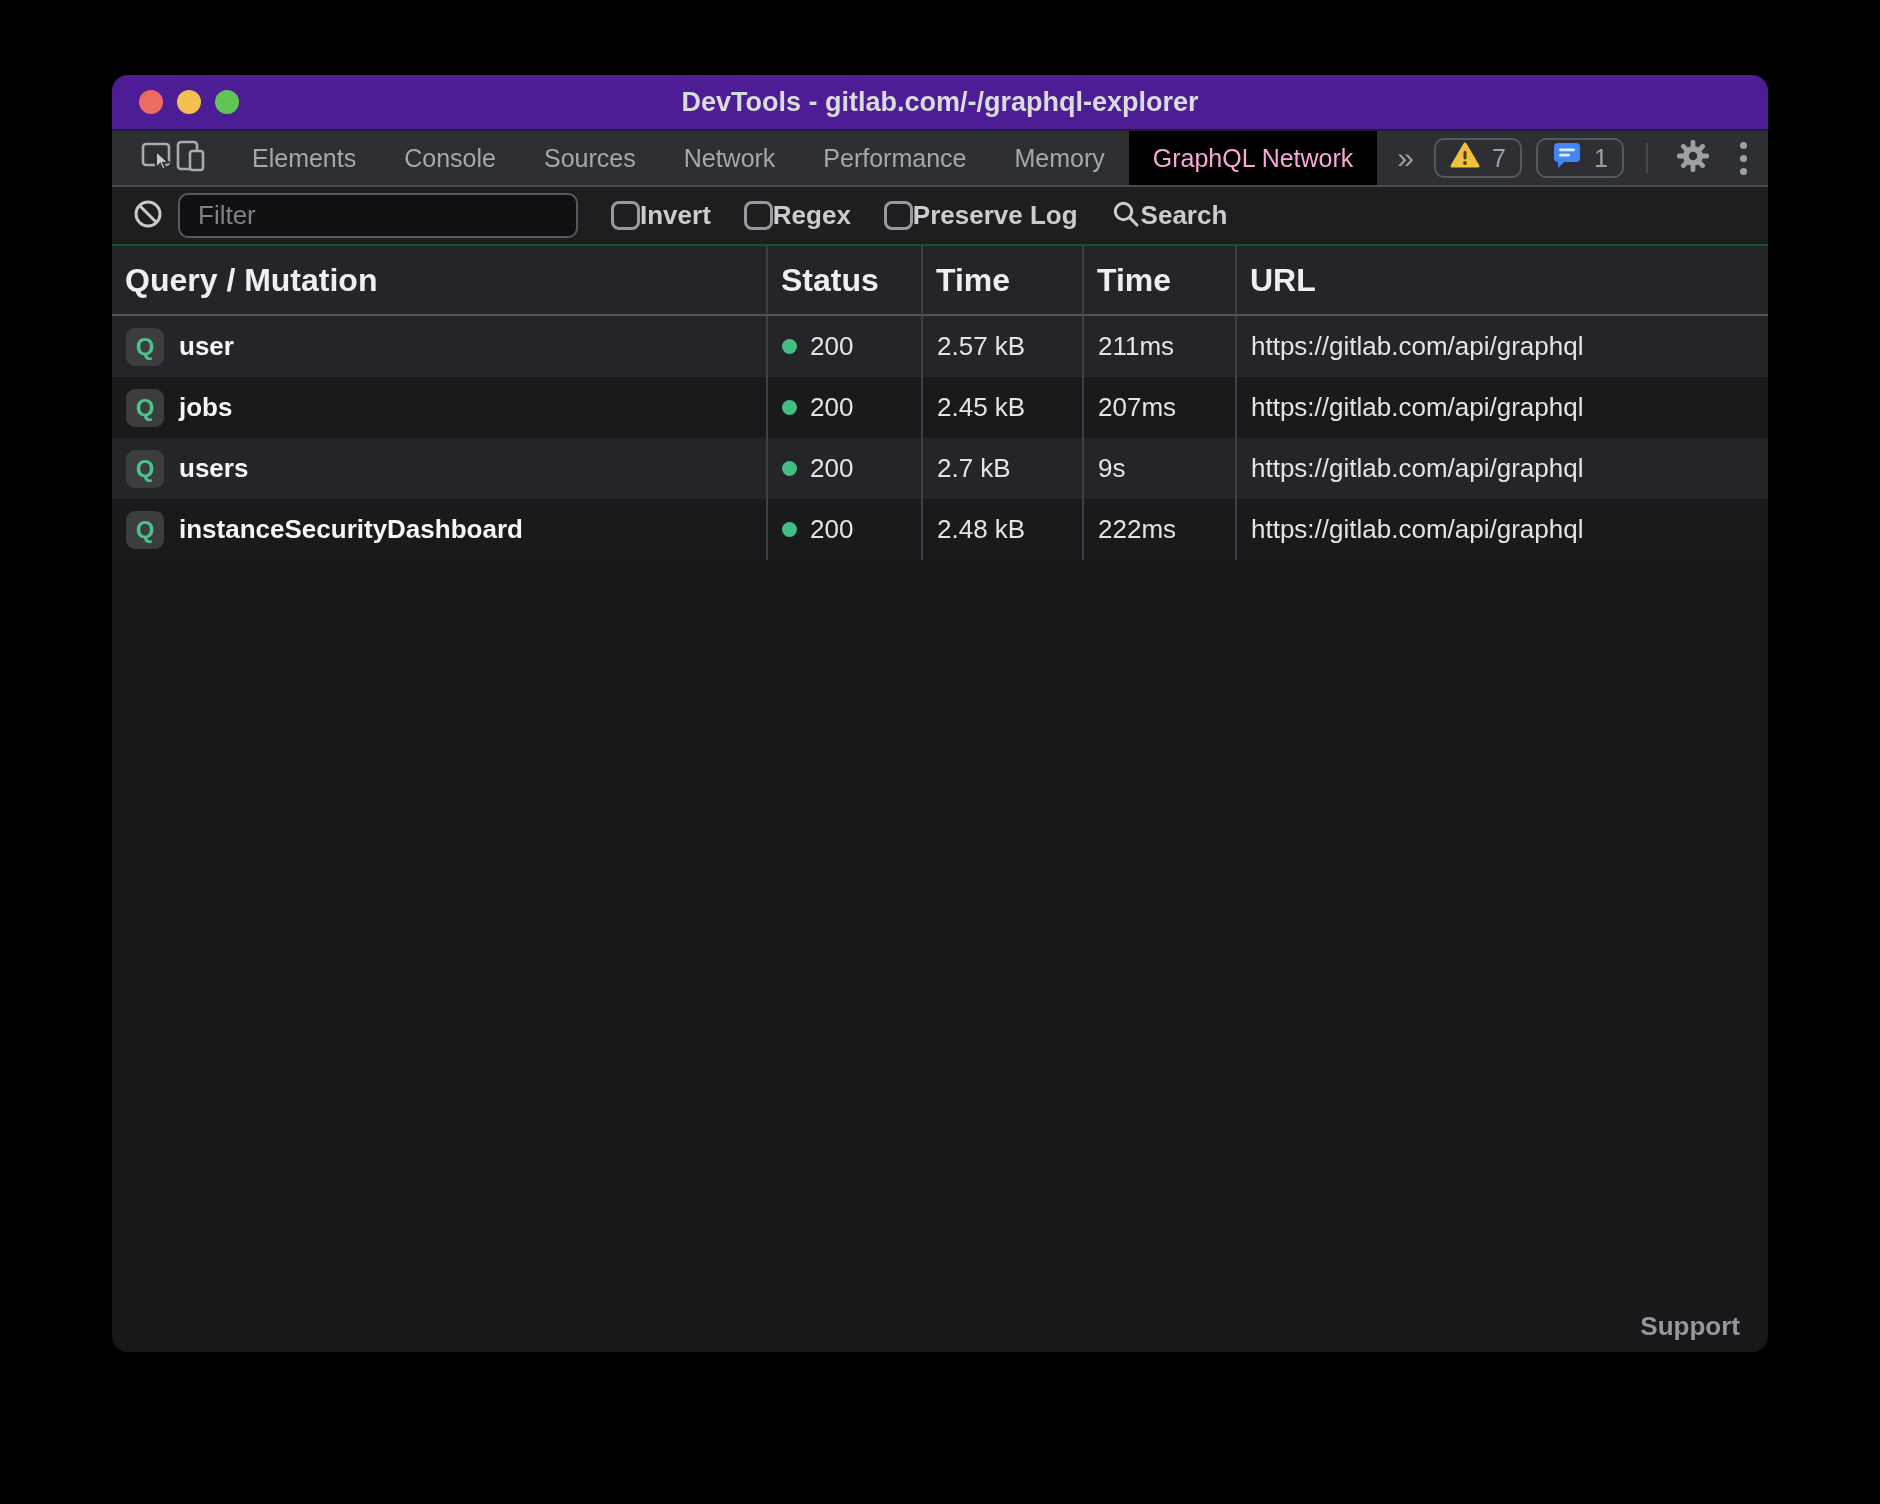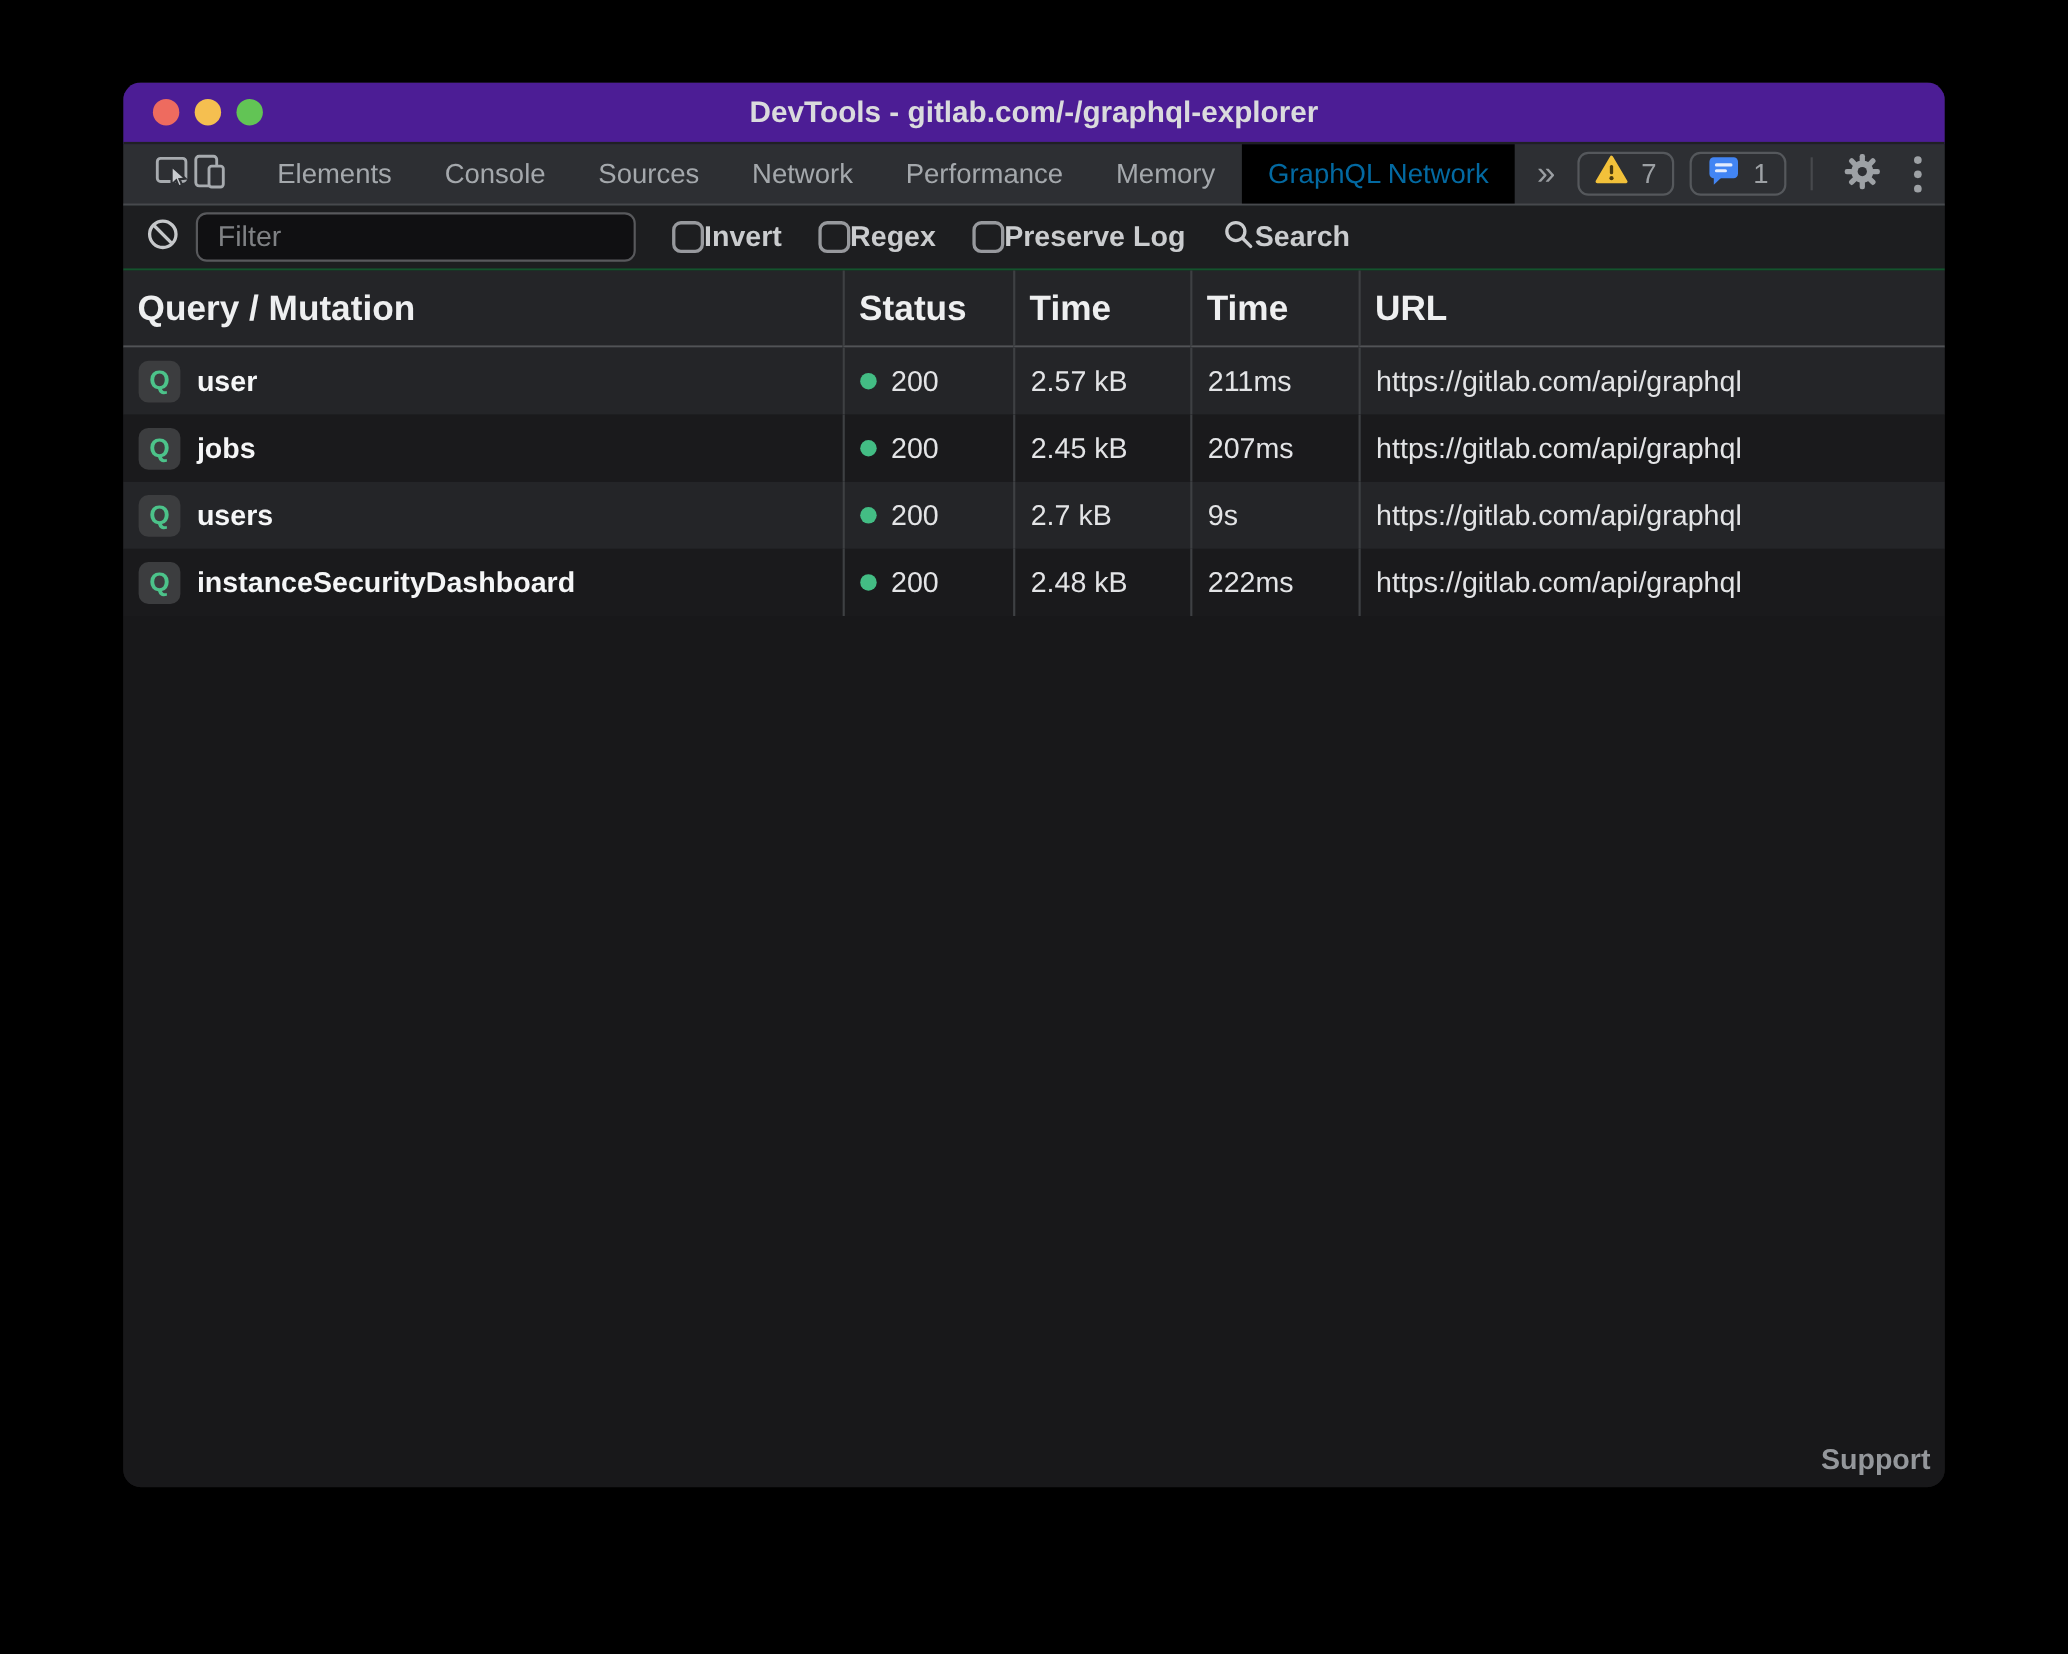--- a/index.html
+++ b/index.html
@@ -19,21 +19,21 @@
   .tl.red { background: #ee6b5f; } .tl.yellow { background: #f5bf50; } .tl.green { background: #62c455; }
   .wtitle { margin: 0 auto; color: #dadbdd; font-size: 27px; font-weight: bold; }
   
   .tabbar {
     height: 56px; flex: none; background: #2d2f33; border-bottom: 2px solid #47494d;
     display: flex; align-items: stretch; padding-left: 28px;
   }
   .toolbtn { width: 46px; display: flex; align-items: center; justify-content: center; }
   .tb-sep { width: 2px; background: #47494d; margin: 12px 10px; }
   .tab { padding: 0 24px; display: flex; align-items: center; color: #a4a8ac; font-size: 25px; white-space: nowrap; }
-  .tab.selected { background: #000; color: #0369a1; }
+  .tab.selected { background: #000; color: #f9a8d4; }
   .chevron-more { padding: 0 20px; display: flex; align-items: center; color: #9a9ea2; font-size: 30px; }
   .right-tools { margin-left: auto; display: flex; align-items: center; gap: 14px; padding-right: 22px; }
   .counter-badge {
     height: 40px; border: 2px solid #55585c; border-radius: 10px;
     display: flex; align-items: center; gap: 12px; padding: 0 14px;
     color: #9da1a5; font-size: 25px;
   }
   .badge-sep { width: 2px; height: 30px; background: #47494d; margin: 0 8px; }
   .kebab { display: flex; flex-direction: column; gap: 6px; padding: 0 10px; }
   .kebab i { width: 7px; height: 7px; border-radius: 50%; background: #9da1a5; }
@@ -63,21 +63,21 @@
   .row-light .cell { background: #242528; }
   .row-dark .cell { background: #1a1a1c; }
   .qbadge {
     width: 38px; height: 38px; border-radius: 9px; background: #3c3d3f; flex: none;
     display: flex; align-items: center; justify-content: center;
     color: #4cc38a; font-size: 24px; font-weight: bold;
   }
   .qname { margin-left: 15px; color: #f5f6f7; font-weight: bold; }
   .status-dot { width: 15px; height: 15px; border-radius: 50%; background: #43bd84; margin-right: 13px; flex: none; }
   .filler { flex: 1; background: #18181a; }
-  .support { position: absolute; right: 13px; bottom: 10px; color: #94979b; font-size: 26px; font-weight: bold; margin-left: 38px; }
+  .support { position: absolute; right: 28px; bottom: 10px; color: #94979b; font-size: 26px; font-weight: bold; margin-left: 38px; }
 </style>
 </head>
 <body>
 
 <div class="window">
 
   <div class="titlebar">
     <div class="traffic">
       <span class="tl red"></span>
       <span class="tl yellow"></span>

